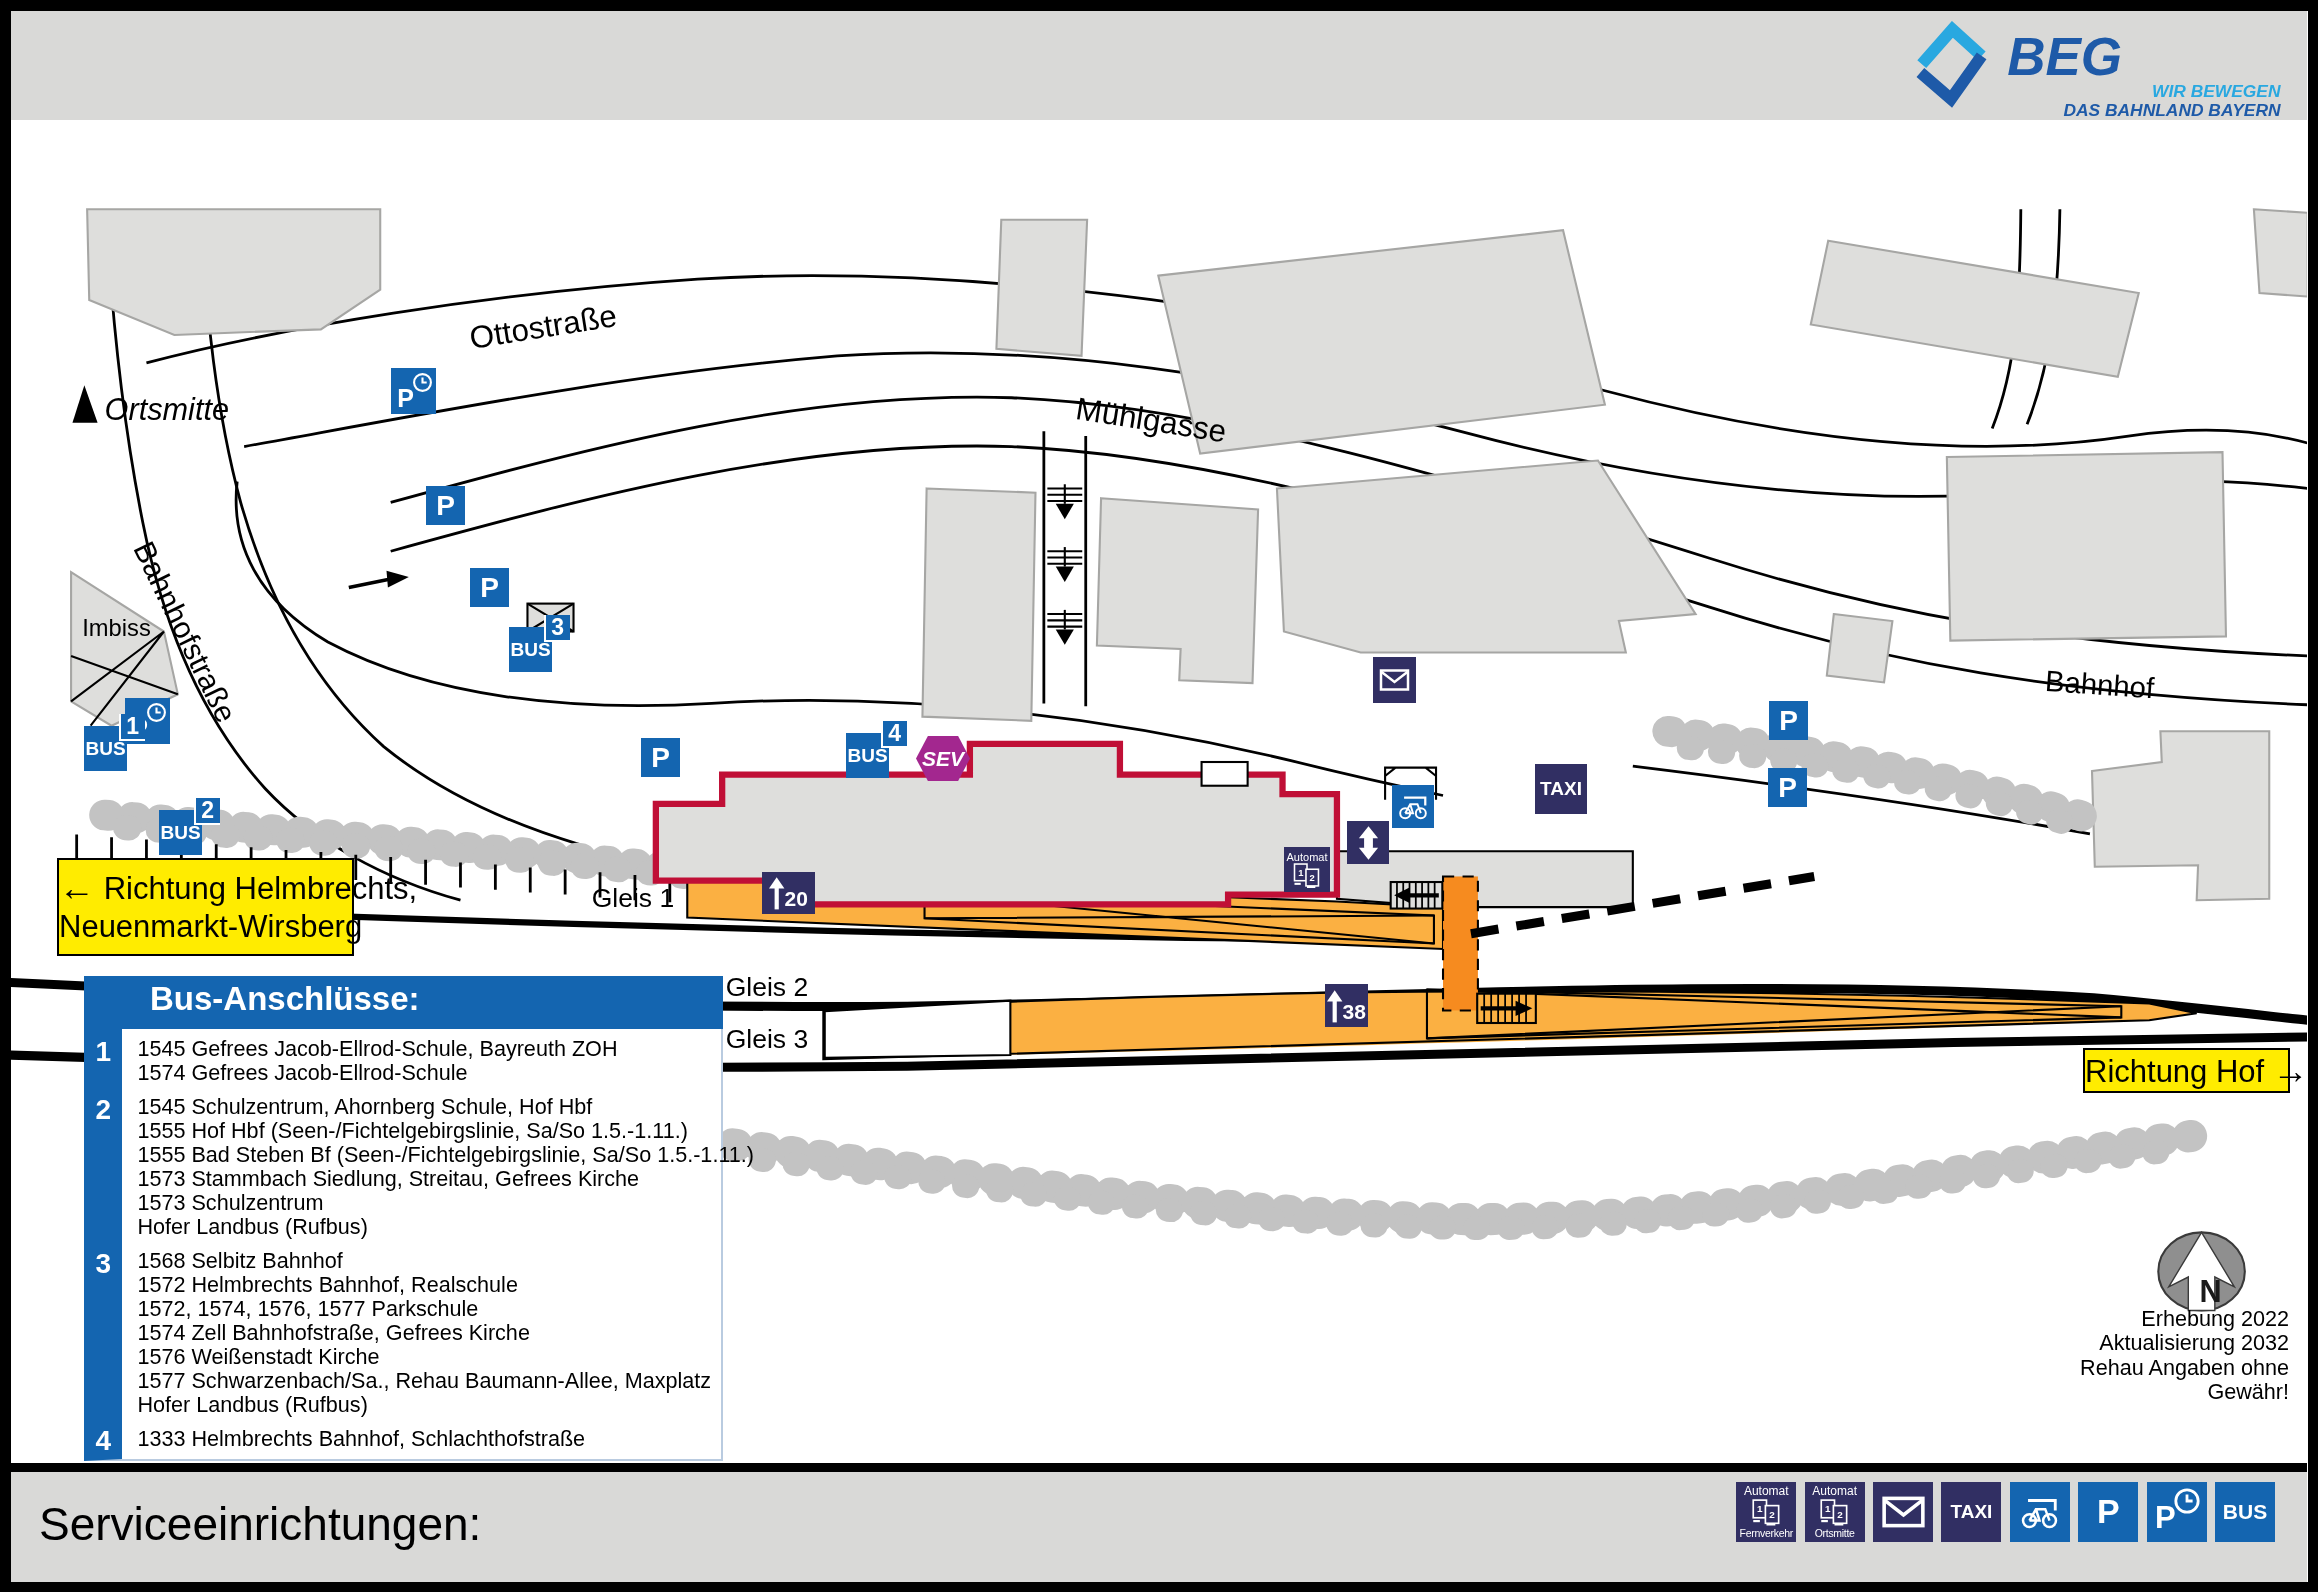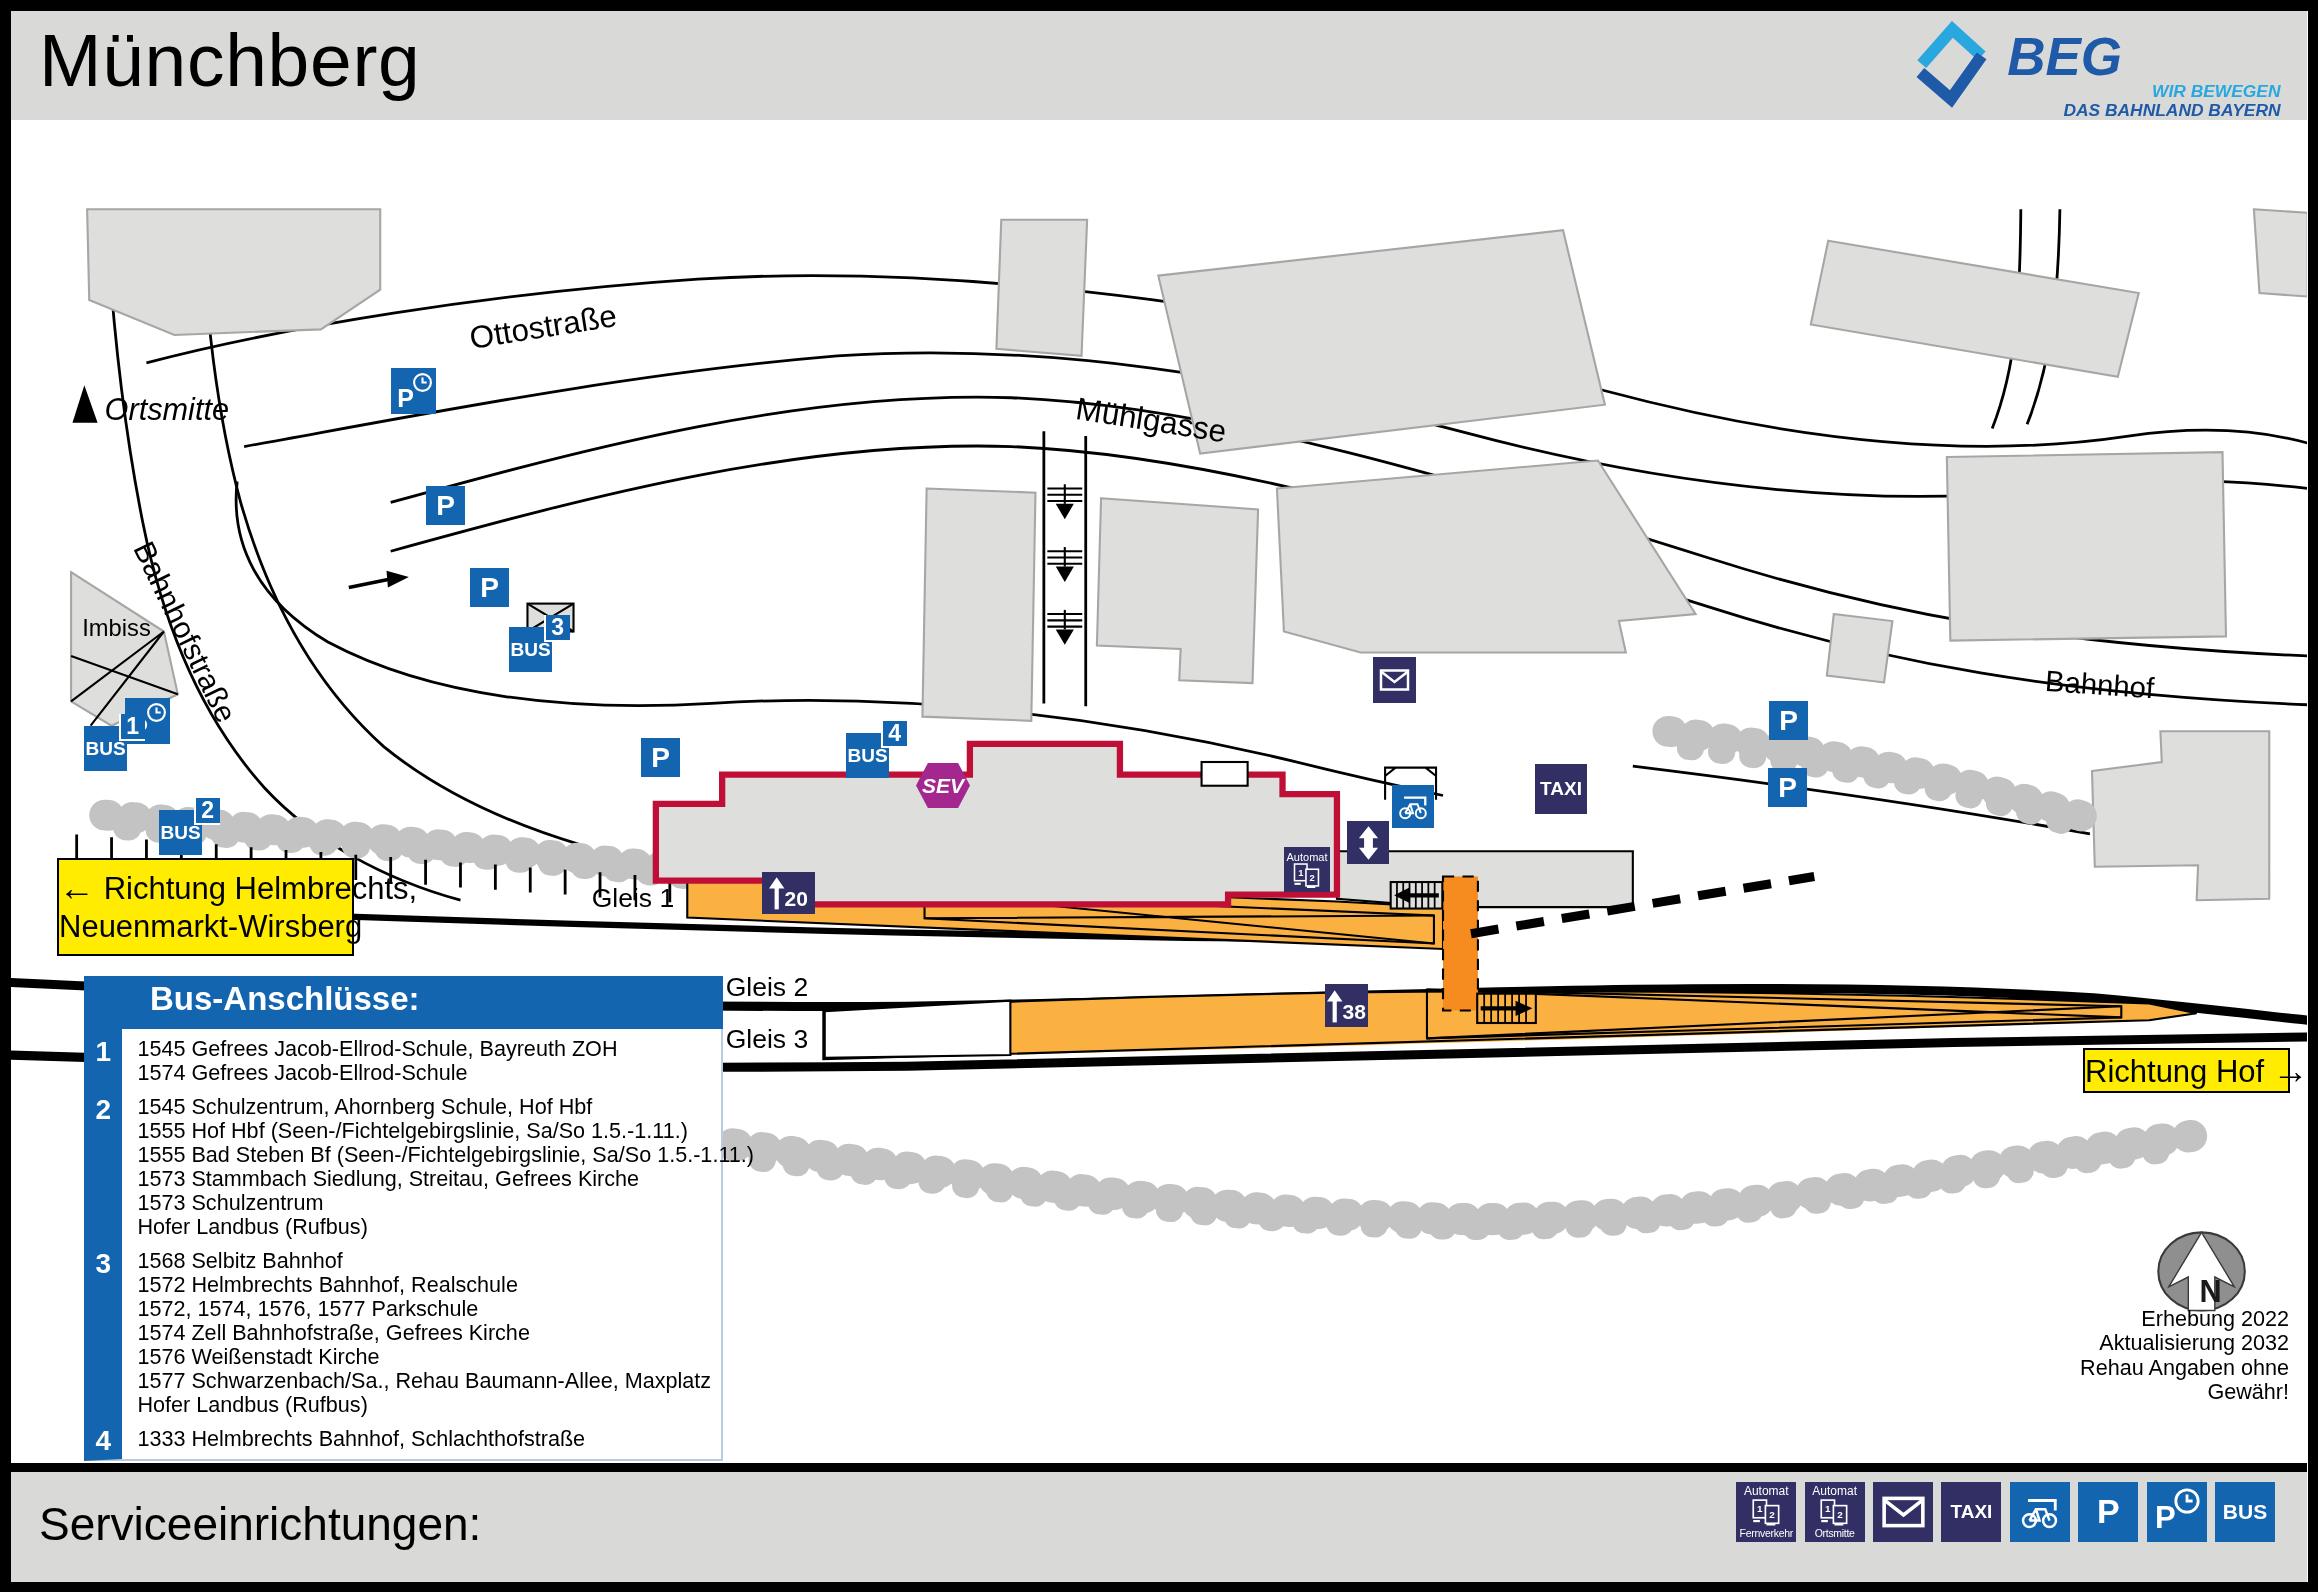--- a/index.html
+++ b/index.html
@@ -71,21 +71,20 @@
   .f-pclk .pp{position:absolute;left:8.4px;bottom:5.6px;font-size:31px;font-weight:bold;}
   .f-pclk svg{position:absolute;right:5.6px;top:5.6px;}
 </style>
 </head>
 <body>
 
 <div class="page">
   <div class="inner"></div>
 
   <div class="band-top">
-    <div class="title">Münchberg</div>
     <div class="beg">
       <svg class="beg-diamond" width="84" height="87" viewBox="0 0 120 125">
         <polyline points="18,62 62,12 104,50" fill="none" stroke="#29A8E0" stroke-width="17"></polyline>
         <polyline points="104,50 60,112 16,74" fill="none" stroke="#1E5AA8" stroke-width="17"></polyline>
       </svg>
       <div class="beg-text">BEG</div>
       <div class="beg-tag1">WIR BEWEGEN</div>
       <div class="beg-tag2">DAS BAHNLAND BAYERN</div>
     </div>
   </div>
@@ -269,21 +268,21 @@
       </div>
     <div class="sq blue bus-ic ov" style="left:498px;top:507px;width:43px;height:45px;">
         <span>BUS</span>
         <span class="bus-badge">3</span>
       </div>
     <div class="sq blue bus-ic ov" style="left:835px;top:613px;width:43px;height:45px;">
         <span>BUS</span>
         <span class="bus-badge">4</span>
       </div>
 
-    <div class="sq sev ov" style="left:905px;top:643px;width:54px;height:45px;">SEV</div>
+    <div class="sq sev ov" style="left:905px;top:616px;width:54px;height:45px;">SEV</div>
 
     <div class="sq navy ov" style="left:1362px;top:537px;width:43px;height:46px;">
       <svg width="31" height="22" viewBox="0 0 60 44">
           <rect x="3" y="3" width="54" height="38" fill="none" stroke="#fff" stroke-width="5"></rect>
           <path d="M3,5 L30,26 L57,5" fill="none" stroke="#fff" stroke-width="5"></path>
         </svg>
     </div>
 
     <div class="sq navy ov" style="left:1524px;top:644px;width:52px;height:50px;font-size:19px;">TAXI</div>
 

